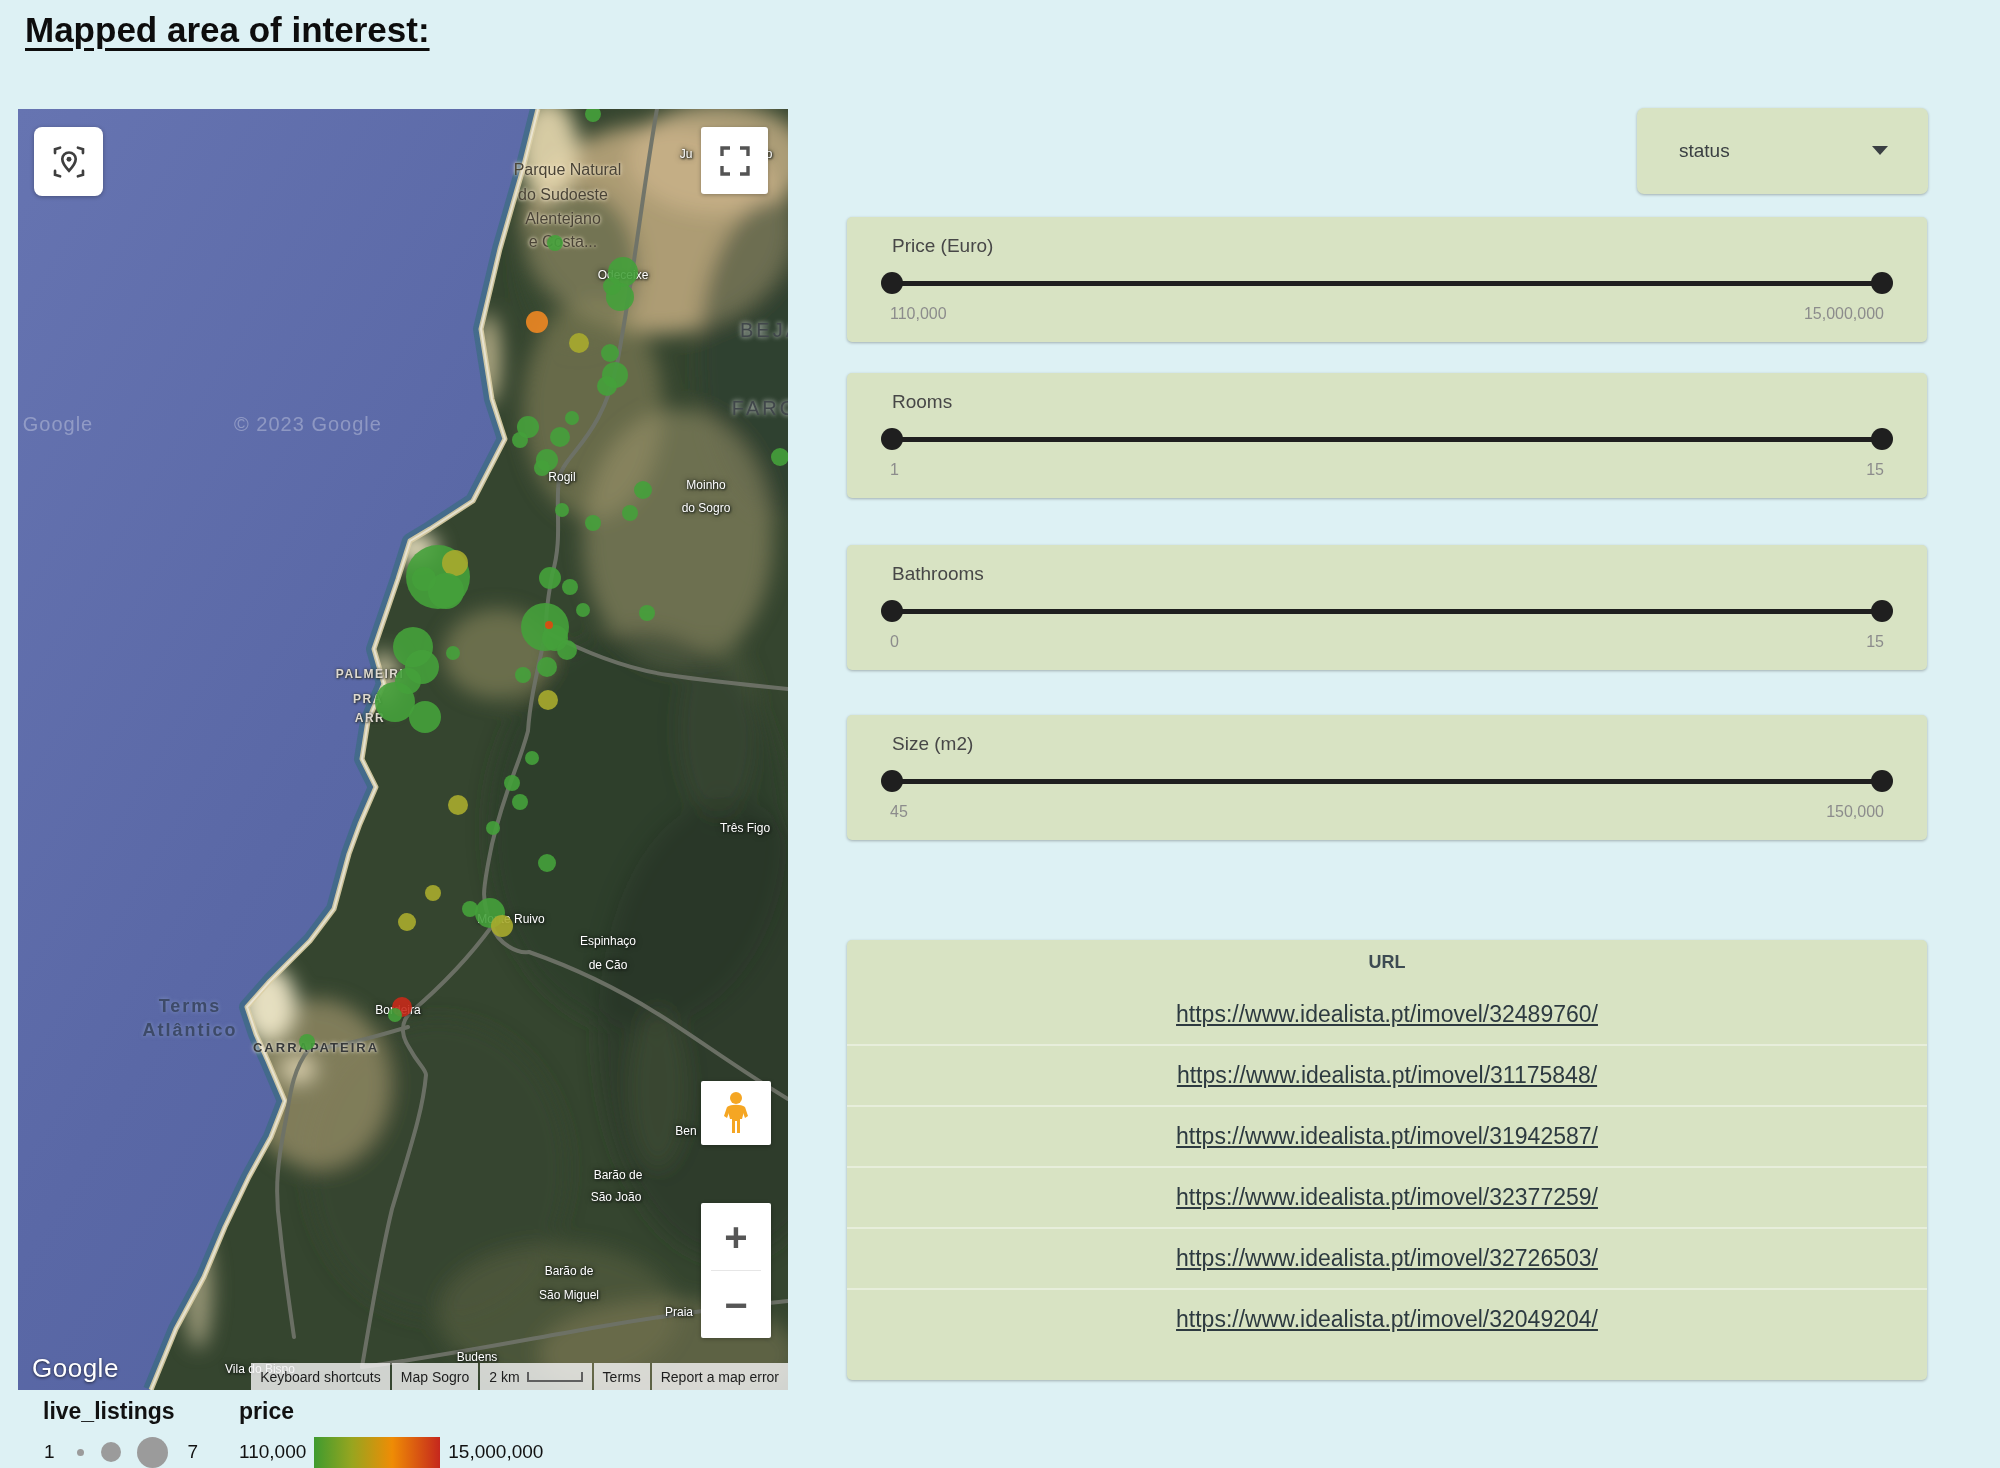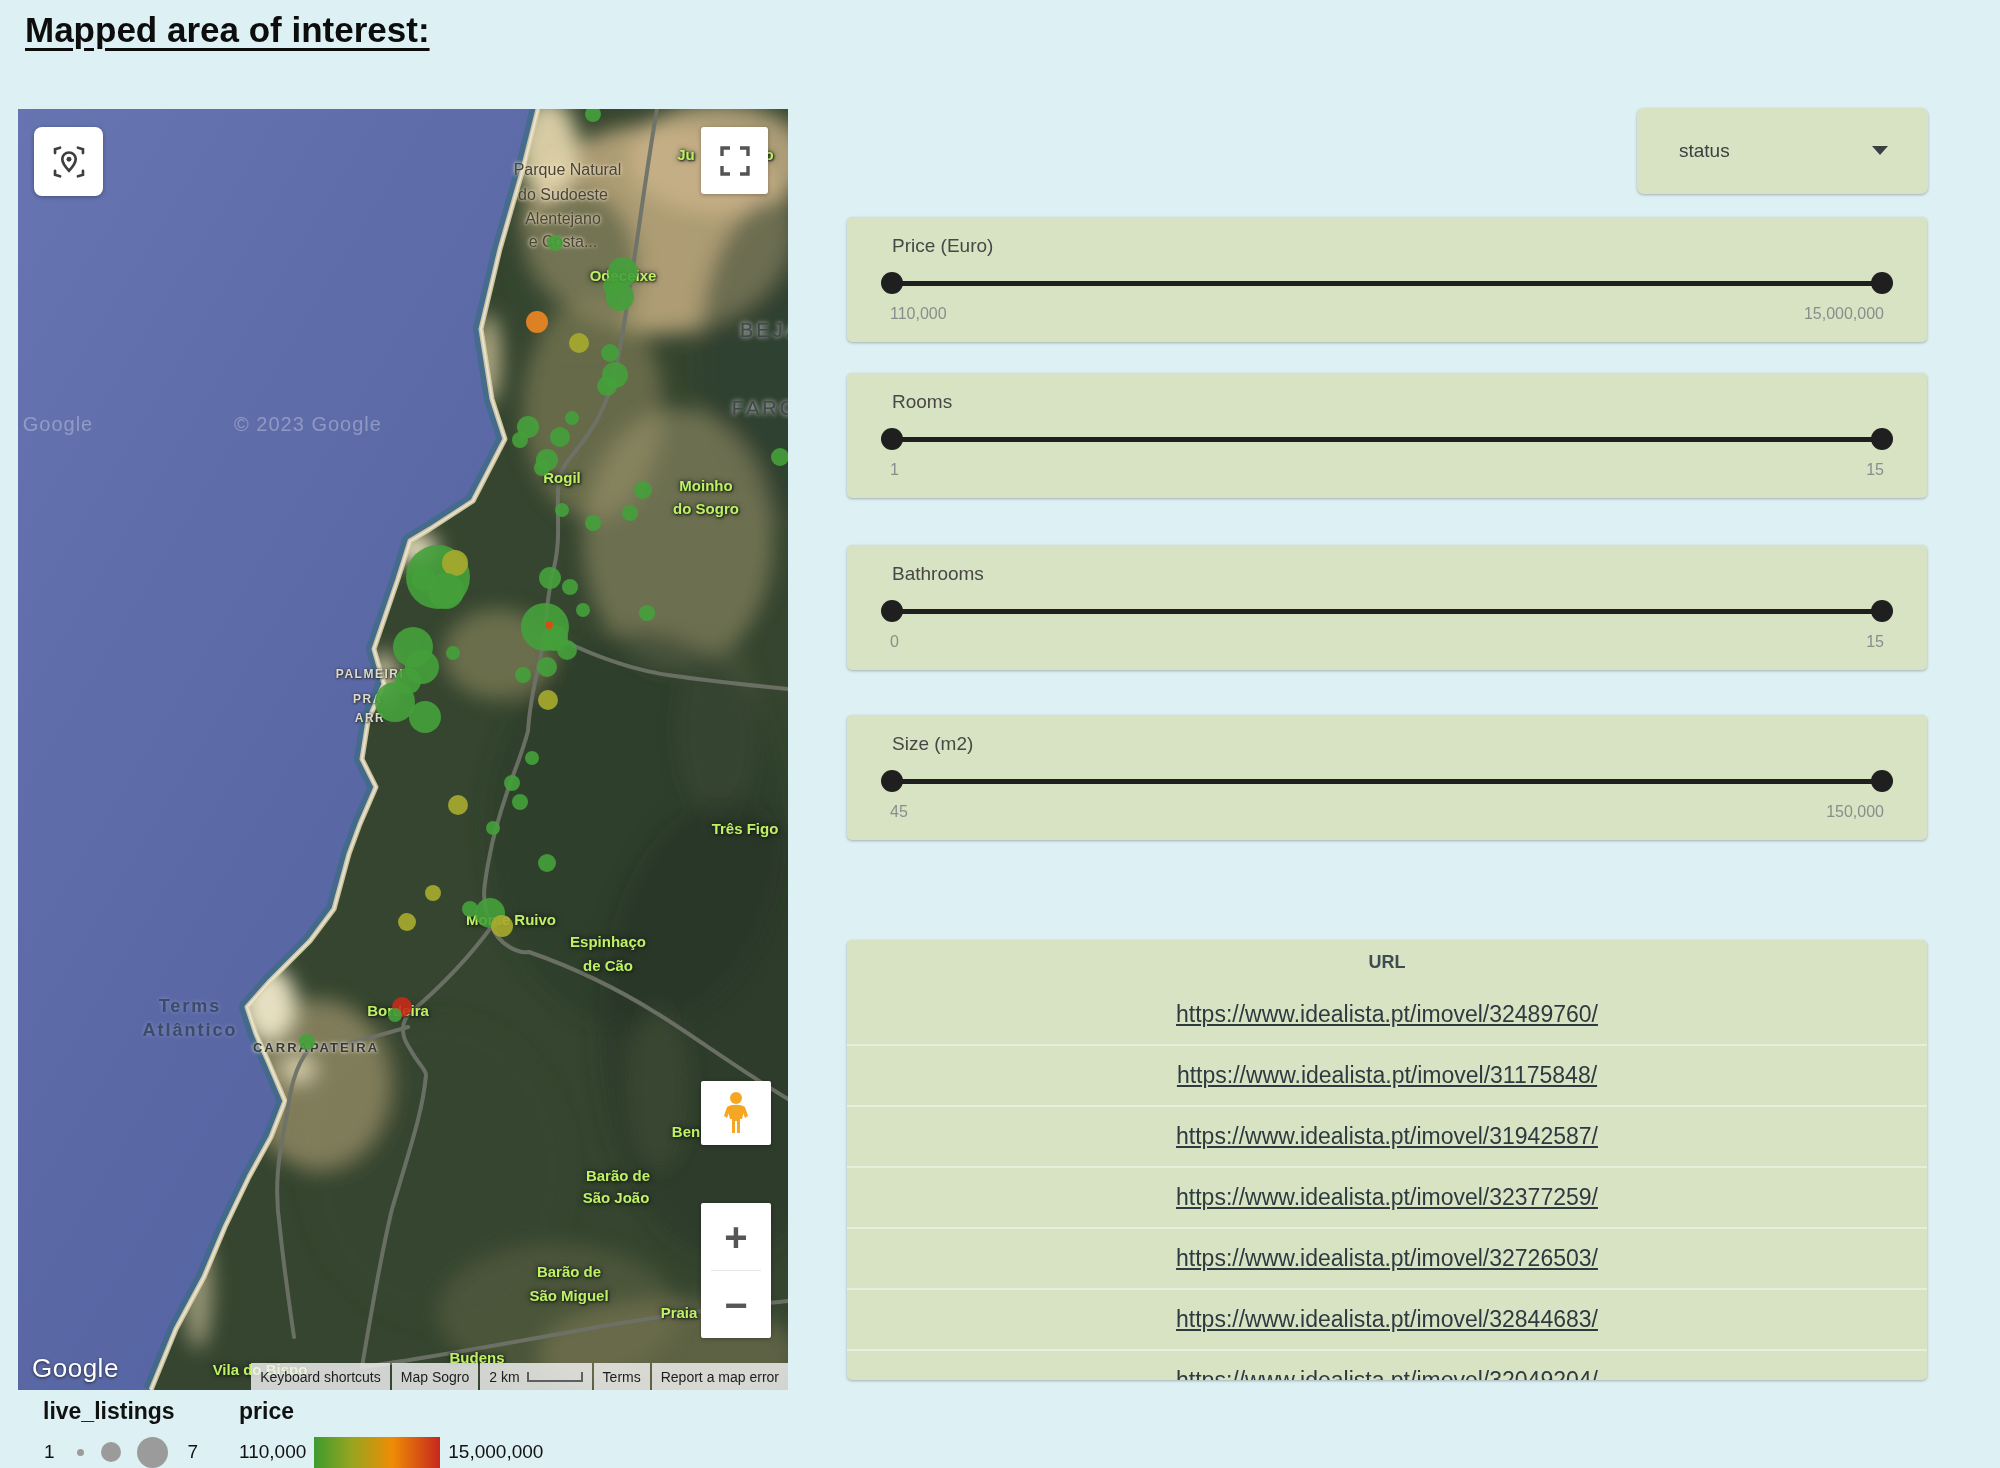--- a/index.html
+++ b/index.html
@@ -14,21 +14,21 @@
     font-size:35px;font-weight:700;color:#0d0d0d;
     text-decoration:underline;text-decoration-thickness:3px;text-underline-offset:6px;
   }
   
   #map{
     position:absolute;left:18px;top:109px;width:770px;height:1281px;
     overflow:hidden;background:#5a68a6;
   }
   #map svg.terrain{position:absolute;left:0;top:0;}
   .map-label{position:absolute;transform:translate(-50%,-50%);white-space:nowrap;pointer-events:none;}
-  .map-label.town{color:#bef264;font-size:15px;font-weight:700;
+  .map-label.town{color:#ffffff;font-size:12px;font-weight:400;
     text-shadow:0 0 3px rgba(30,35,30,.95),0 0 6px rgba(30,35,30,.8),1px 1px 2px rgba(30,35,30,.9);}
   .map-label.park{color:#4a4437;font-size:16px;font-weight:500;
     text-shadow:0 0 3px rgba(244,232,205,.9),0 0 5px rgba(244,232,205,.7);}
   .map-label.district{color:#41474b;font-size:20px;font-weight:500;letter-spacing:3px;
     text-shadow:0 0 4px rgba(255,255,255,.55),0 0 6px rgba(255,255,255,.4);}
   .map-label.caps-light{color:#ded9cf;font-size:12px;font-weight:700;letter-spacing:1.5px;
     text-shadow:0 0 3px rgba(40,45,40,.9),1px 1px 2px rgba(40,45,40,.85);}
   .map-label.caps-dark{color:#37393a;font-size:13px;font-weight:700;letter-spacing:2px;
     text-shadow:0 0 3px rgba(235,230,215,.9),0 0 5px rgba(235,230,215,.7);}
   .map-label.ocean{color:#3d4a68;font-size:18px;font-weight:700;letter-spacing:2px;
@@ -360,18 +360,15 @@
   <div class="table-row">
       <a>https://www.idealista.pt/imovel/31942587/</a>
     </div>
   <div class="table-row">
       <a>https://www.idealista.pt/imovel/32377259/</a>
     </div>
   <div class="table-row">
       <a>https://www.idealista.pt/imovel/32726503/</a>
     </div>
   <div class="table-row">
-      <a>https://www.idealista.pt/imovel/32844683/</a>
-    </div>
-  <div class="table-row">
       <a>https://www.idealista.pt/imovel/32049204/</a>
     </div>
 </div>
 
 </body></html>

